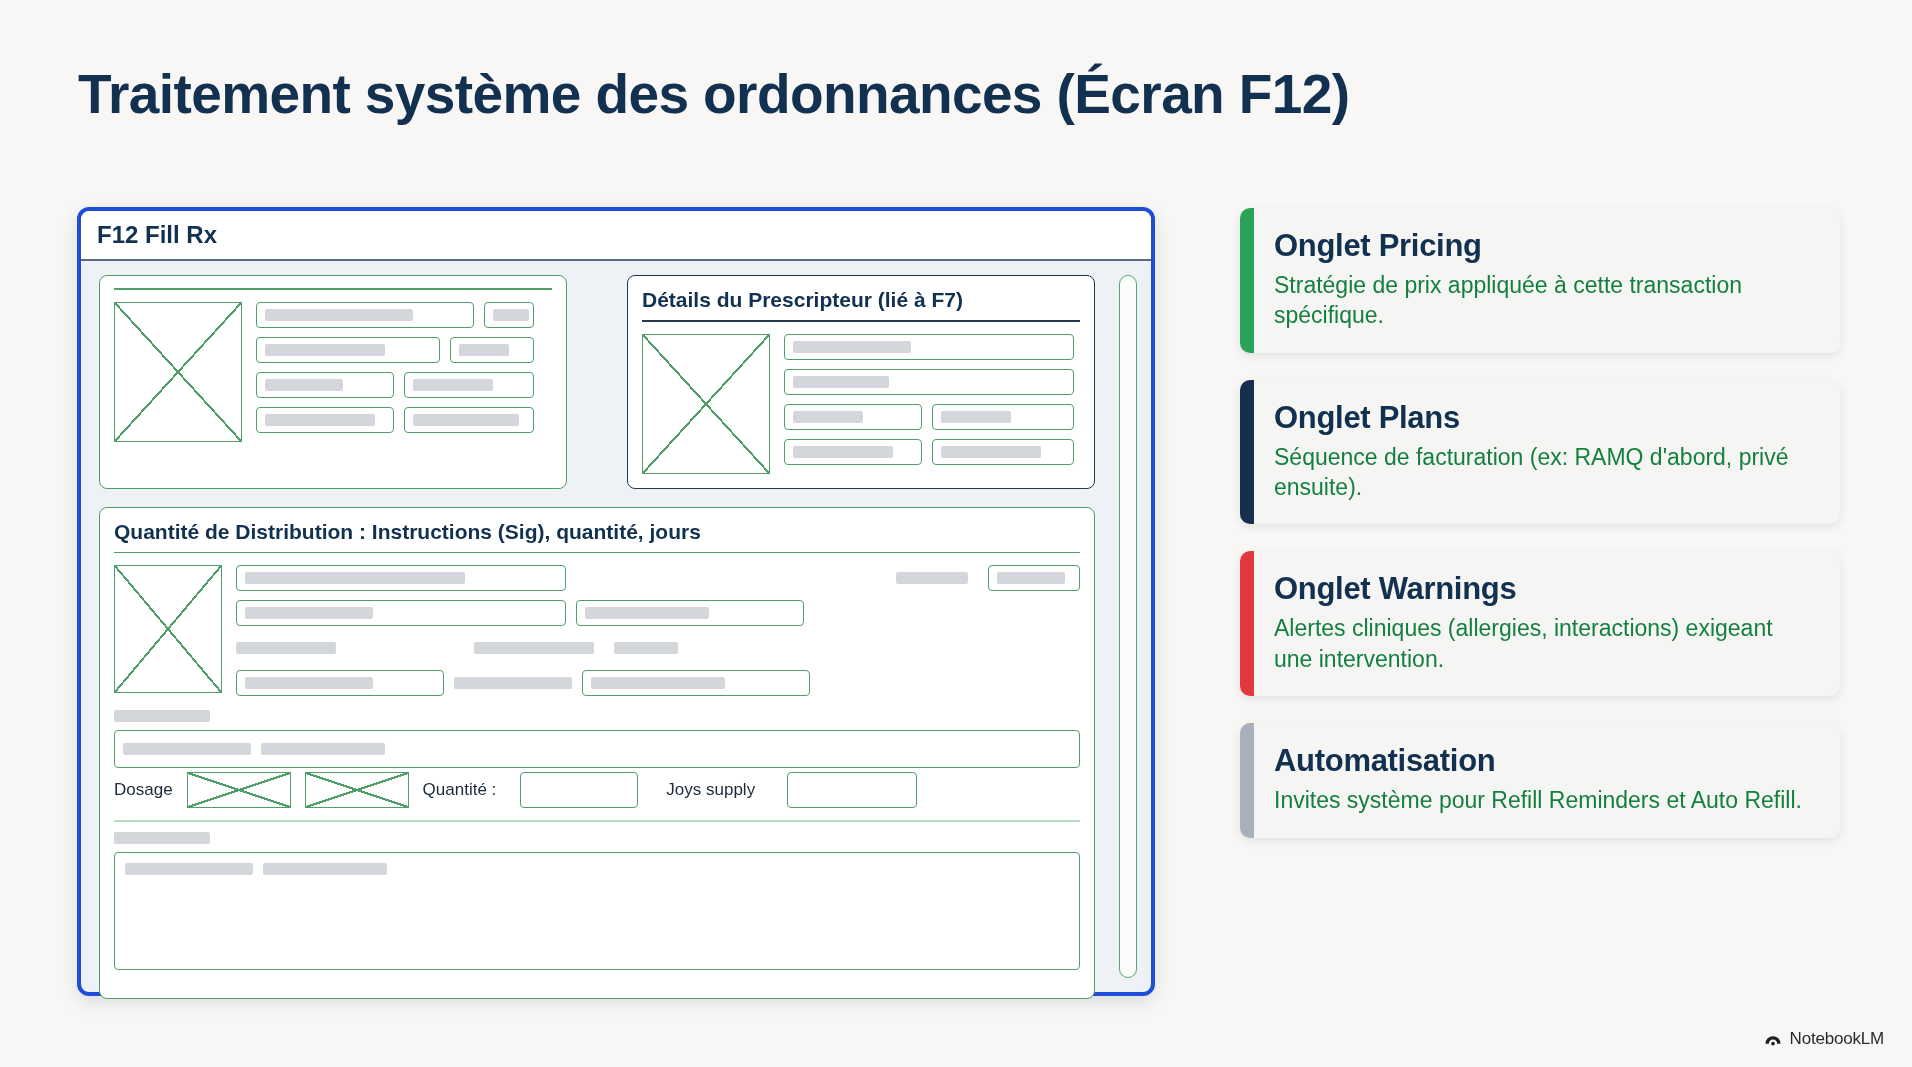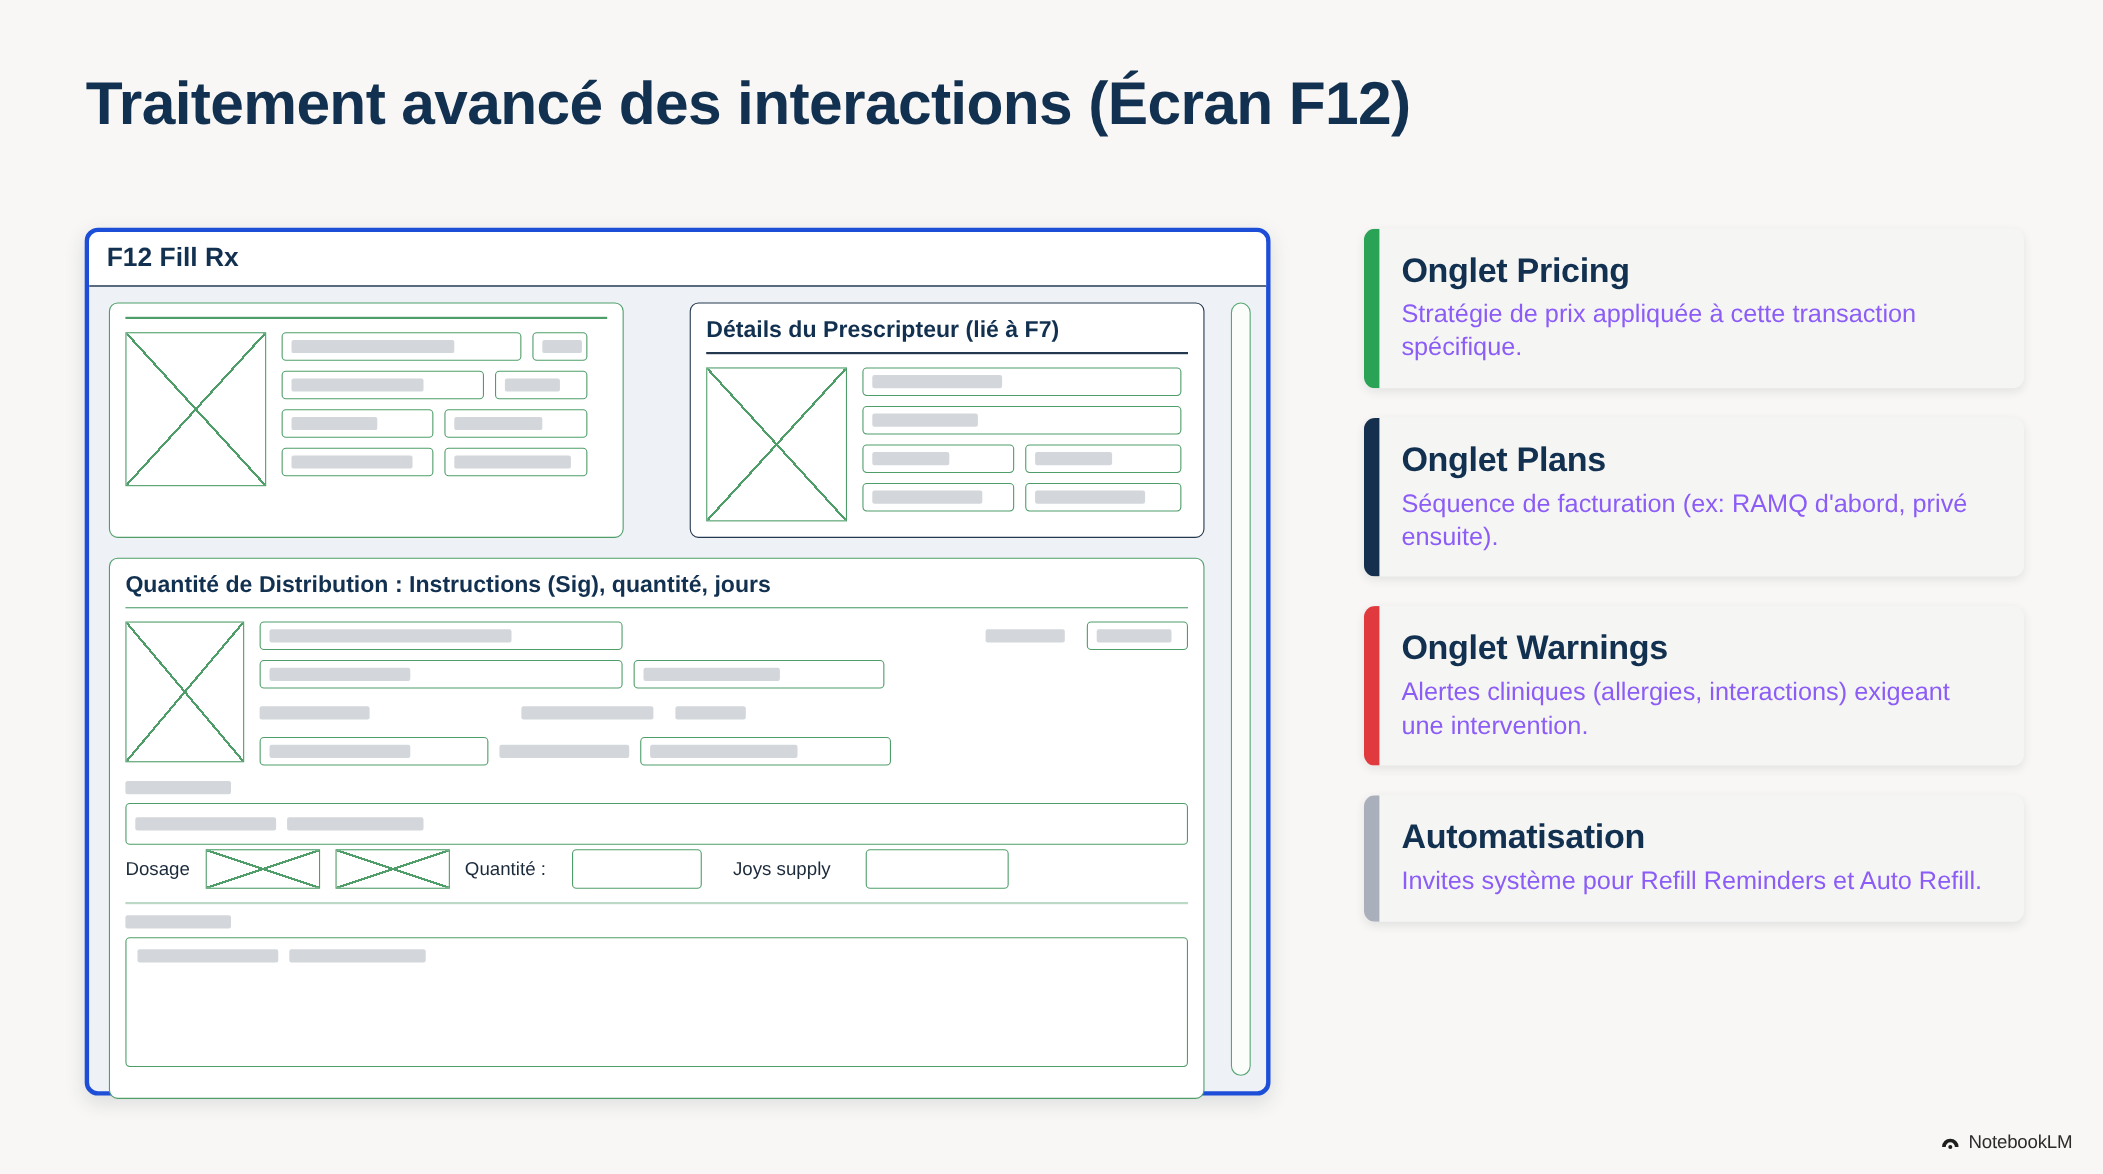--- a/index.html
+++ b/index.html
@@ -198,21 +198,21 @@
   }
   .card-title {
     font-size: 31px;
     font-weight: bold;
     color: #12304f;
     margin-bottom: 6px;
     letter-spacing: -0.3px;
   }
   .card-desc {
     font-size: 23px;
-    color: #8b5cf6;
+    color: #15803d;
     line-height: 1.32;
   }
 
   
   .footer {
     position: absolute;
     right: 28px;
     bottom: 16px;
     display: flex;
     align-items: center;
@@ -220,21 +220,21 @@
   }
   .footer-label {
     font-size: 17px;
     color: #2b2b2b;
     letter-spacing: -0.2px;
   }
 </style>
 </head>
 <body>
 
-<div class="page-title">Traitement avancé des interactions (Écran F12)</div>
+<div class="page-title">Traitement système des ordonnances (Écran F12)</div>
 
 <div class="window">
 
   <div class="window-titlebar">
     <span class="window-title">F12 Fill Rx</span>
   </div>
 
   <div class="window-body">
 
     <div class="scroll-track"></div>

